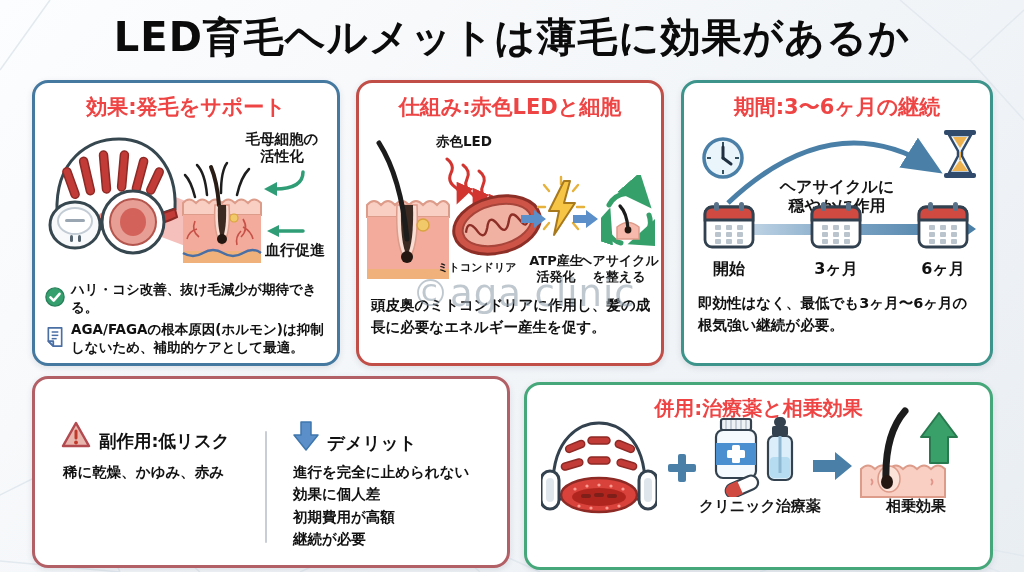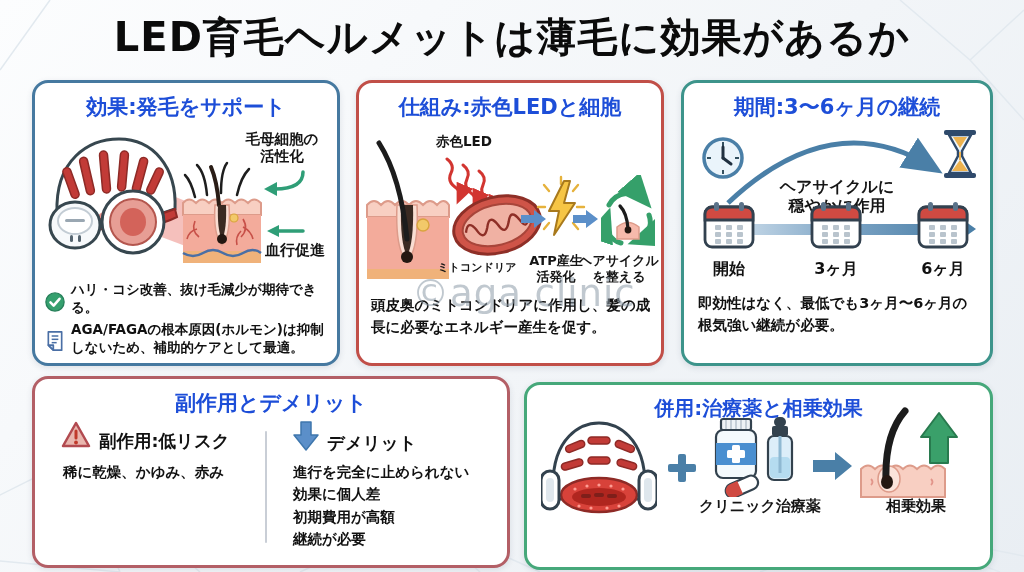--- a/index.html
+++ b/index.html
@@ -14,30 +14,30 @@
     text-align:center;font-size:40px;font-weight:900;letter-spacing:1px;color:#0b0b0b;
   }
   .watermark{
     position:absolute;left:412px;top:272px;z-index:30;
     font-size:37px;font-weight:500;letter-spacing:1px;color:rgba(141,154,168,0.55);
   }
   .panel{
     position:absolute;background:#ffffff;border-radius:16px;z-index:1;
     box-shadow:0 2px 6px rgba(40,60,80,0.12);
   }
-  .panel h2{margin:10px 4px 0;text-align:center;font-size:21px;font-weight:800;color:#1d4ed8;}
+  .panel h2{margin:10px 4px 0;text-align:center;font-size:21px;font-weight:800;color:#ef4444;}
   .p-effect   {left:32px;  top:80px;  width:302px; height:280px; border:3px solid var(--effect_border,#4679a0);}
   .p-mechanism{left:356px; top:80px;  width:302px; height:280px; border:3px solid var(--mechanism_border,#c14f48);}
   .p-duration {left:681px; top:80px;  width:306px; height:280px; border:3px solid var(--duration_border,#3d948b);}
   .p-side     {left:32px;  top:376px; width:472px; height:186px; border:3px solid var(--side_effects_border,#b35f66);}
   .p-combo    {left:524px; top:382px; width:463px; height:182px; border:3px solid var(--combination_border,#46a87a);}
   .abs{position:absolute;}
   .lbl{position:absolute;font-weight:800;color:#151515;text-align:center;line-height:1.2;}
   .bullets{position:absolute;left:10px;right:8px;top:198px;}
-  .bullet{display:flex;gap:6px;align-items:flex-end;margin-bottom:5px;}
+  .bullet{display:flex;gap:6px;align-items:center;margin-bottom:5px;}
   .bullet p{margin:0;font-size:13.5px;font-weight:700;line-height:1.3;}
   .bullet .ic{flex:0 0 auto;margin-top:1px;}
   .summary{position:absolute;font-size:14.5px;font-weight:800;line-height:1.5;color:#111;margin:0;}
   .divider{position:absolute;width:2px;background:#c9ced6;border-radius:1px;}
   .col-title{display:flex;align-items:flex-end;gap:8px;font-size:17.5px;font-weight:800;}
   .list-item{font-size:14.5px;font-weight:700;line-height:1.55;}
   .garrow{position:absolute;left:24px;right:30px;top:141px;height:11px;border-radius:2px;
     background:linear-gradient(90deg,#dde9f3,#7ba3c4 55%,#4a7fa7);}
   .garrow::after{content:"";position:absolute;right:-16px;top:-7px;width:0;height:0;
     border-left:17px solid #4a7fa7;border-top:12px solid transparent;border-bottom:12px solid transparent;}
@@ -366,21 +366,20 @@
     </span>
 
     <div class="mile" style="left:3px;">開始</div>
     <div class="mile" style="left:110px;">3ヶ月</div>
     <div class="mile" style="left:217px;">6ヶ月</div>
 
     <p class="summary" style="left:14px;right:10px;top:210px;">即効性はなく、最低でも3ヶ月〜6ヶ月の根気強い継続が必要。</p>
   </section>
 
   <section class="panel p-side">
-    <h2>副作用とデメリット</h2>
 
     <div class="col-title abs" style="left:26px;top:42px;">
       <span>
         <svg width="30" height="28" viewBox="0 0 30 28">
           <path d="M15,2 L28,25 H2 Z" fill="#e9b6ae" stroke="#b24a50" stroke-width="2.5" stroke-linejoin="round"></path>
           <line x1="15" y1="10" x2="15" y2="17" stroke="#c0392b" stroke-width="3" stroke-linecap="round"></line>
           <circle cx="15" cy="21.5" r="1.9" fill="#c0392b"></circle>
         </svg>
       </span>
       <span>副作用:低リスク</span>

